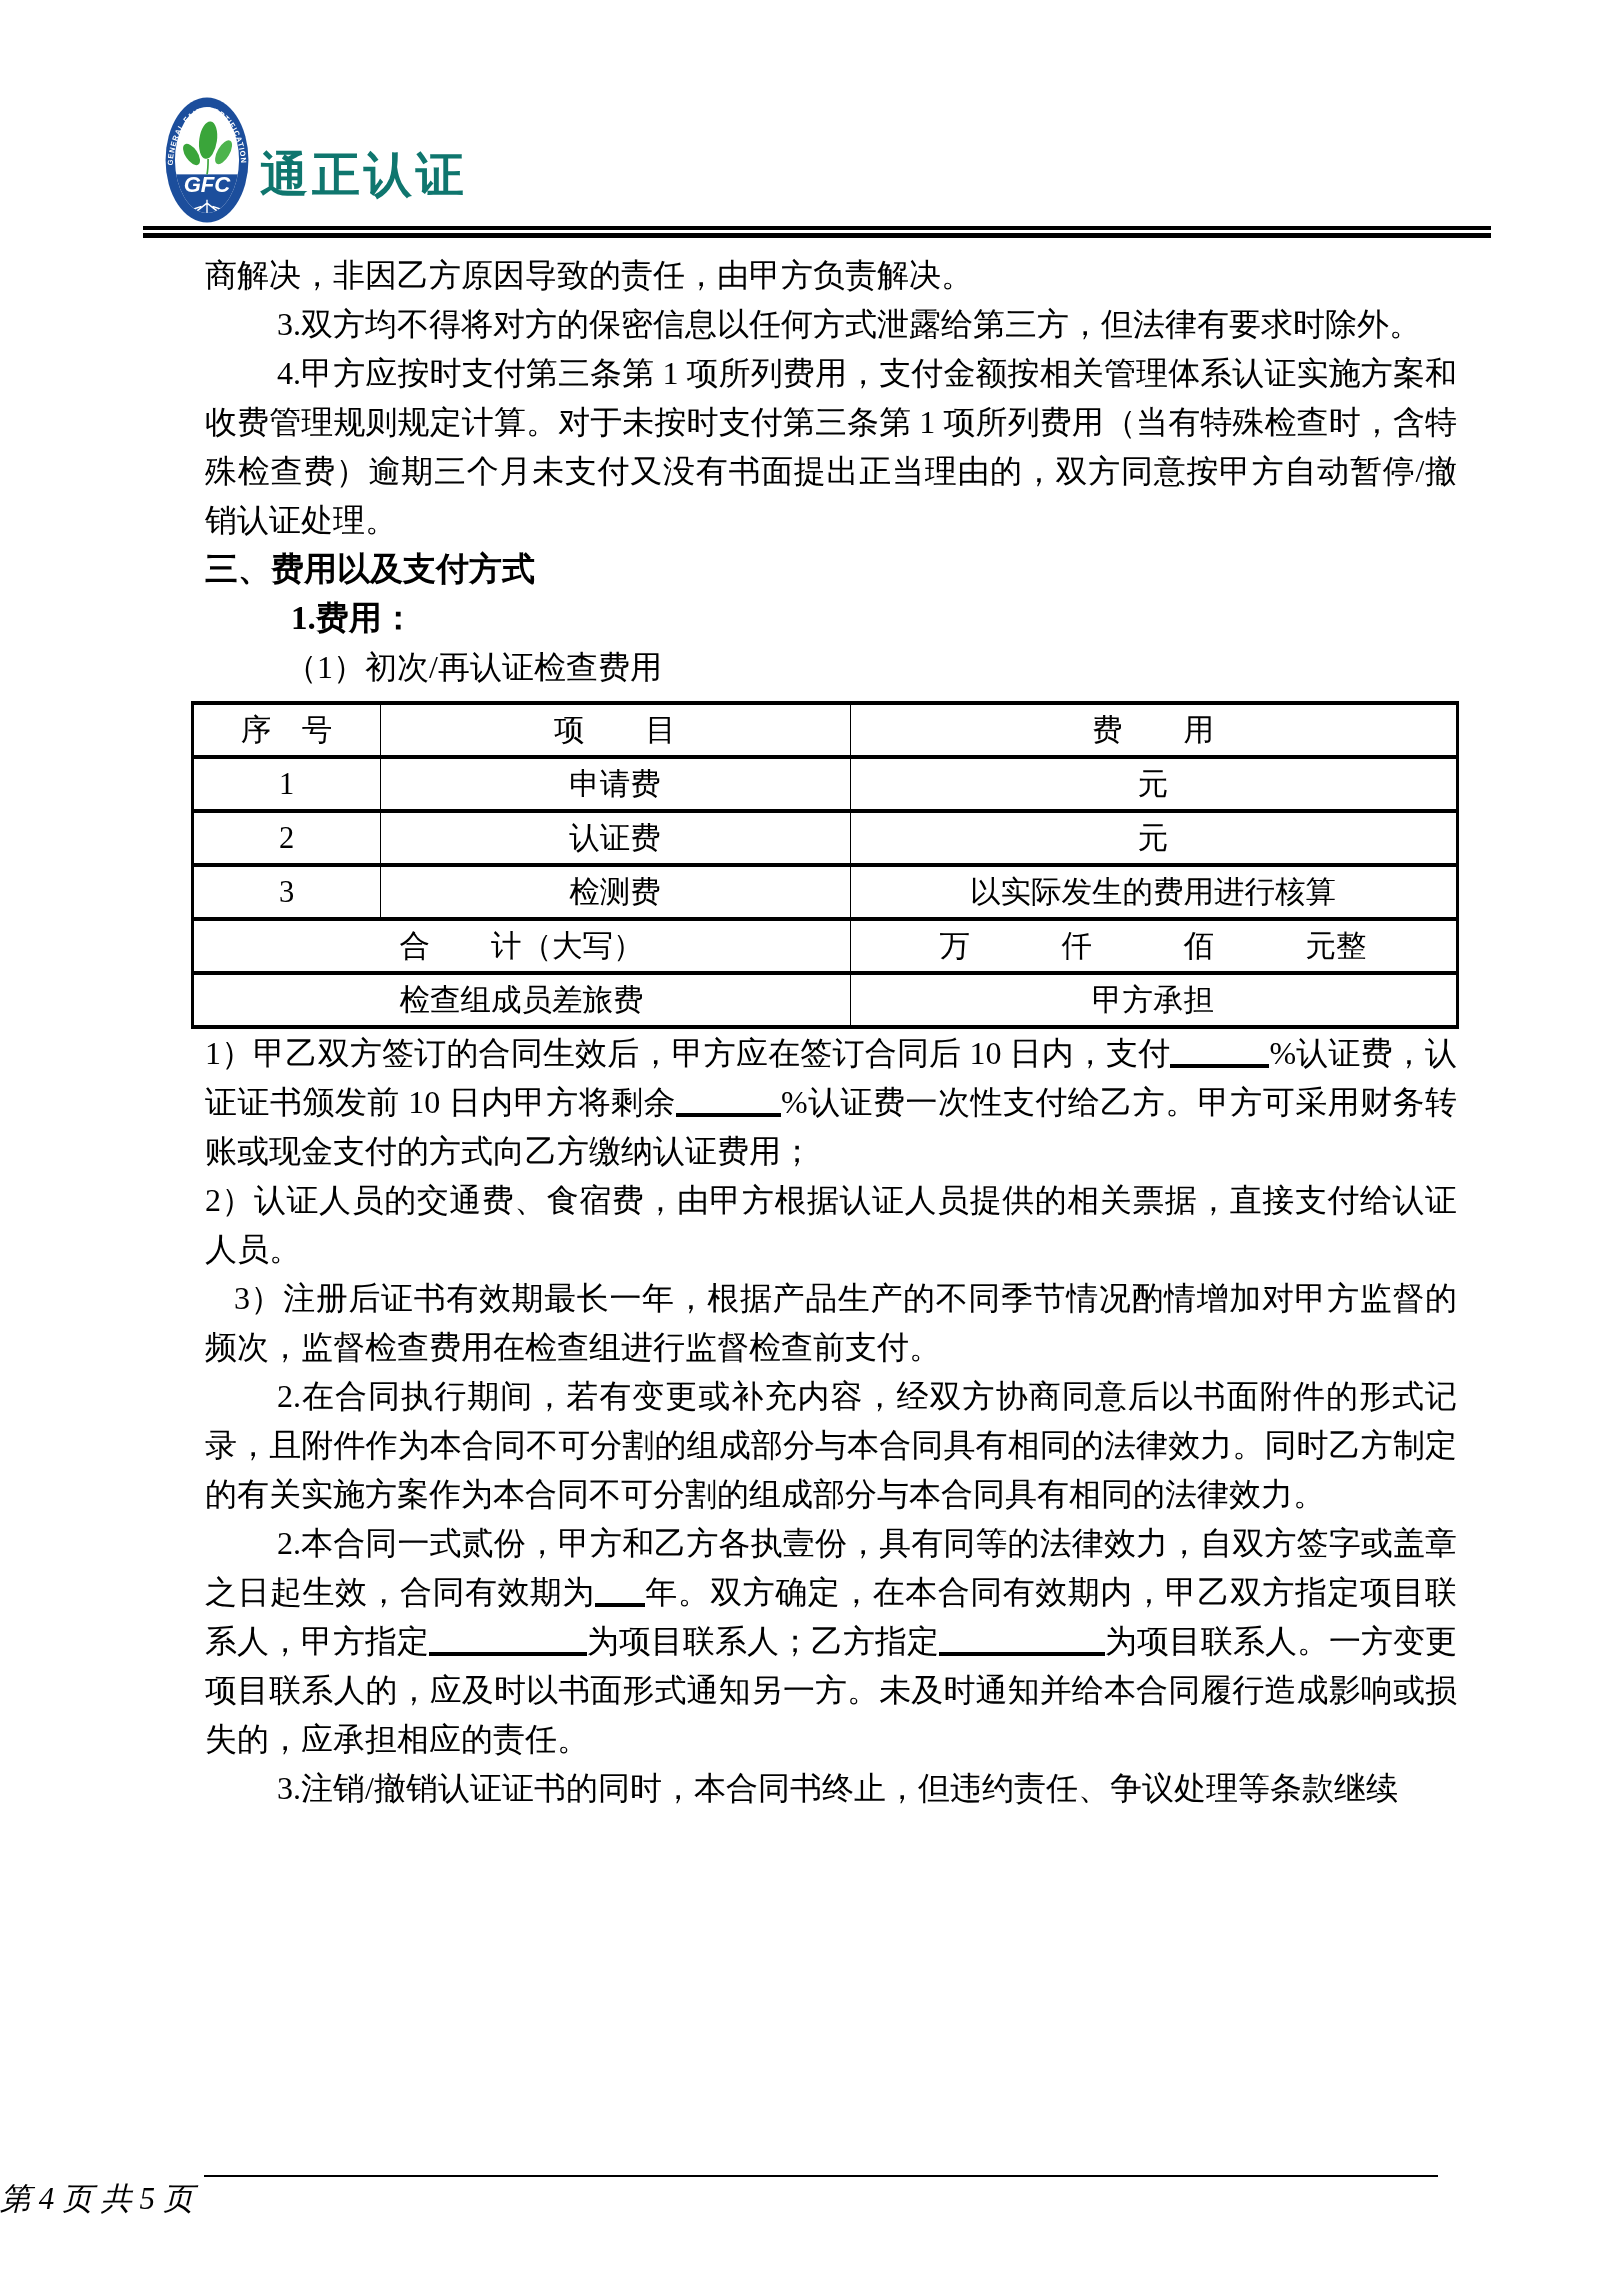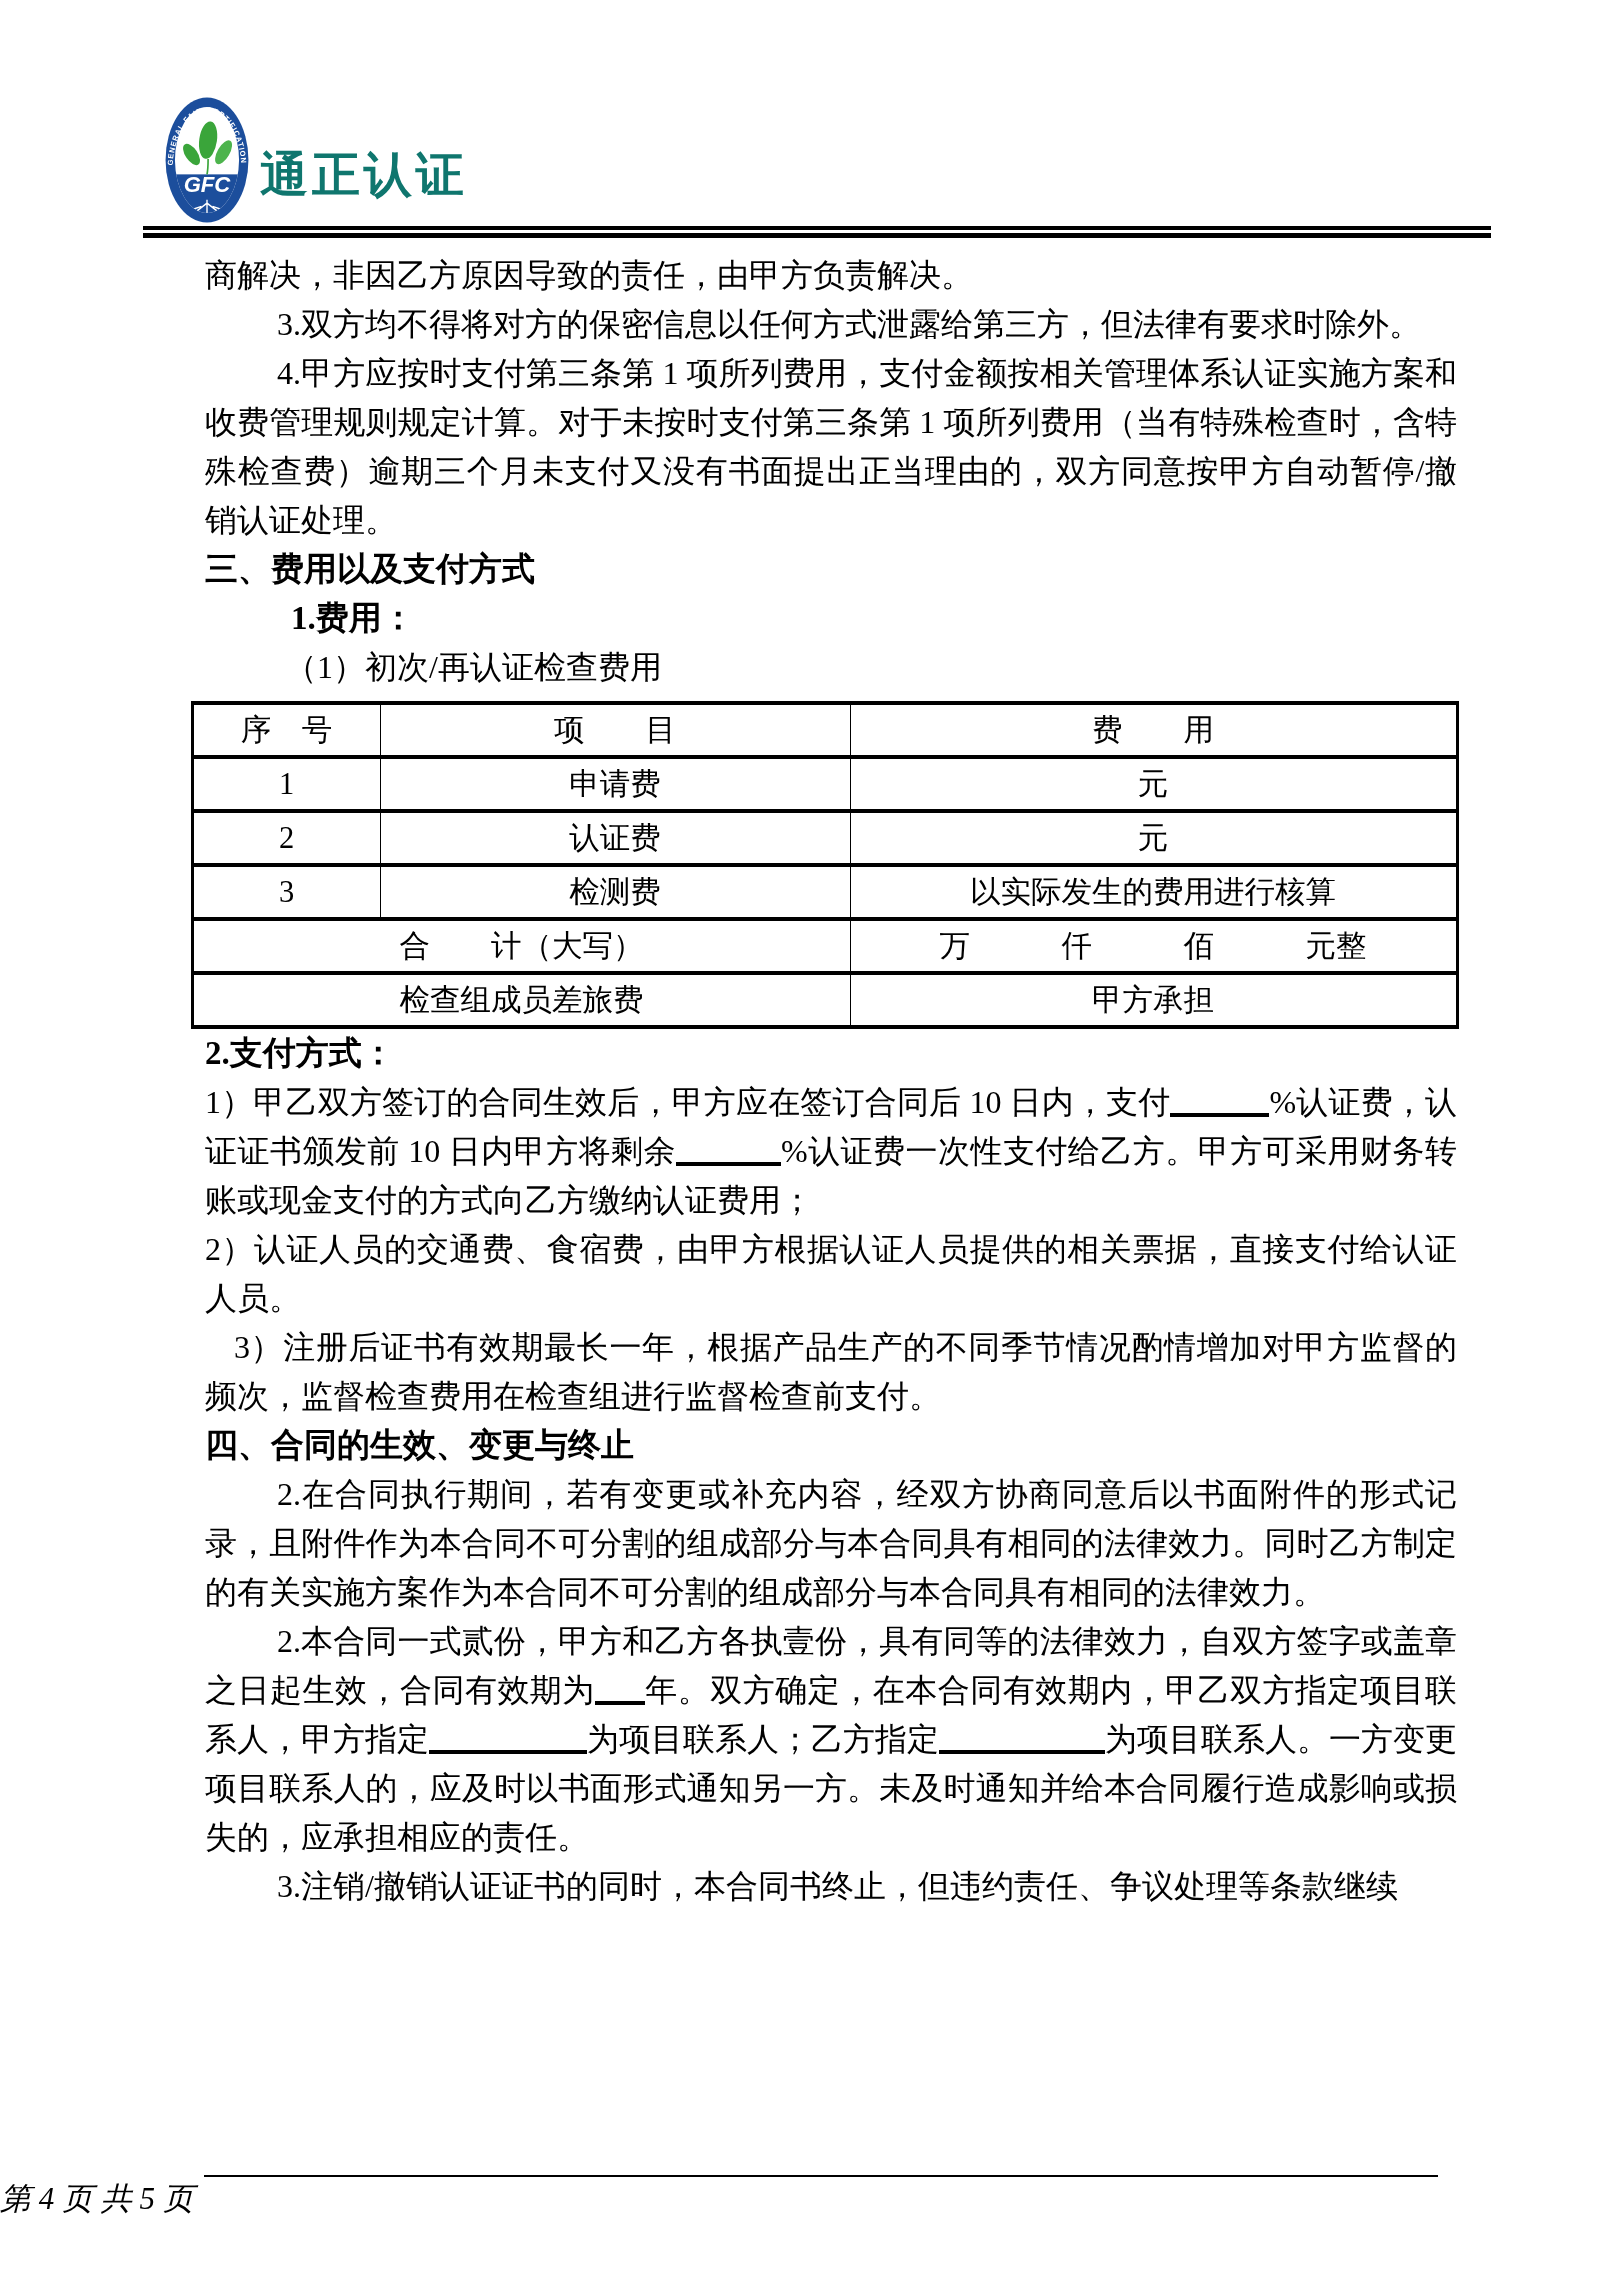--- a/index.html
+++ b/index.html
@@ -153,29 +153,27 @@
           <td colspan="2">合　　计（大写）</td>
           <td>万　　　仟　　　佰　　　元整</td>
         </tr>
         <tr>
           <td colspan="2">检查组成员差旅费</td>
           <td>甲方承担</td>
         </tr>
       </tbody>
     </table>
 
-    <p class="h-bold sec-pay-heading">2.支付方式：</p>
 
     <p class="pay-item">1）甲乙双方签订的合同生效后，甲方应在签订合同后 10 日内，支付<span class="blank" style="width: 99px;"></span>%认证费，认证证书颁发前 10 日内甲方将剩余<span class="blank" style="width: 105px;"></span>%认证费一次性支付给乙方。甲方可采用财务转账或现金支付的方式向乙方缴纳认证费用；</p>
 
     <p class="pay-item">2）认证人员的交通费、食宿费，由甲方根据认证人员提供的相关票据，直接支付给认证人员。</p>
 
     <p class="pay-item3">3）注册后证书有效期最长一年，根据产品生产的不同季节情况酌情增加对甲方监督的频次，监督检查费用在检查组进行监督检查前支付。</p>
 
-    <p class="h-bold sec4-heading">四、合同的生效、变更与终止</p>
 
     <p class="indent">2.在合同执行期间，若有变更或补充内容，经双方协商同意后以书面附件的形式记录，且附件作为本合同不可分割的组成部分与本合同具有相同的法律效力。同时乙方制定的有关实施方案作为本合同不可分割的组成部分与本合同具有相同的法律效力。</p>
 
     <p class="indent">2.本合同一式贰份，甲方和乙方各执壹份，具有同等的法律效力，自双方签字或盖章之日起生效，合同有效期为<span class="blank" style="width: 50px;"></span>年。双方确定，在本合同有效期内，甲乙双方指定项目联系人，甲方指定<span class="blank" style="width: 158px;"></span>为项目联系人；乙方指定<span class="blank" style="width: 166px;"></span>为项目联系人。一方变更项目联系人的，应及时以书面形式通知另一方。未及时通知并给本合同履行造成影响或损失的，应承担相应的责任。</p>
 
     <p class="indent">3.注销/撤销认证证书的同时，本合同书终止，但违约责任、争议处理等条款继续</p>
 
   </div>
 
   <div class="footer-rule"></div>

